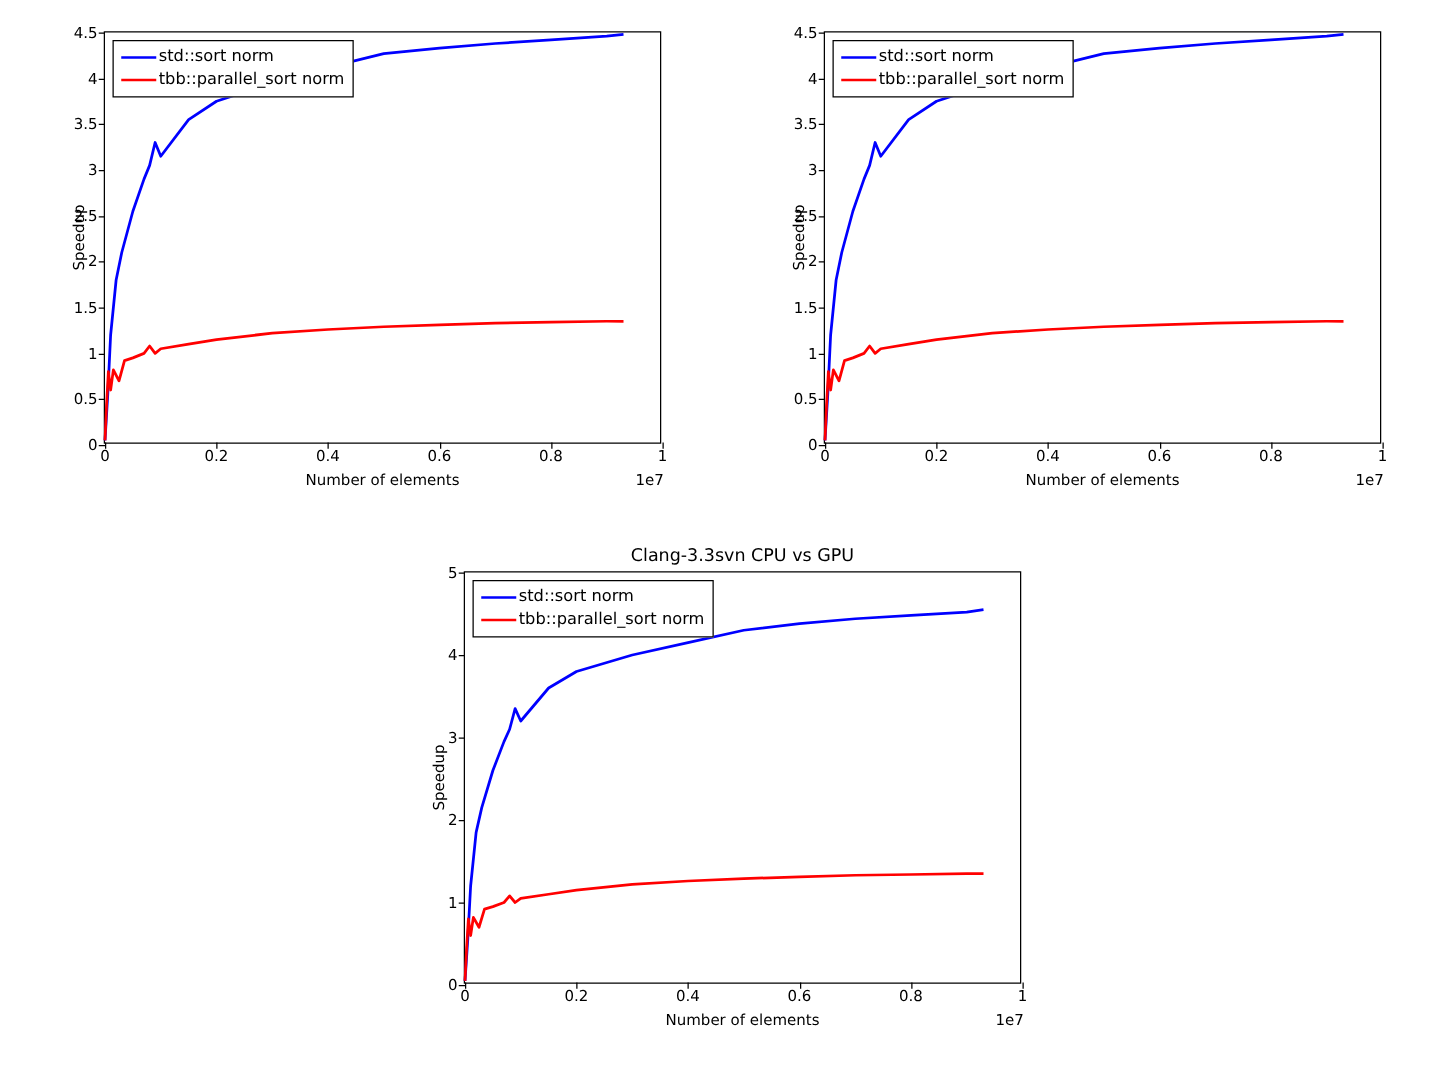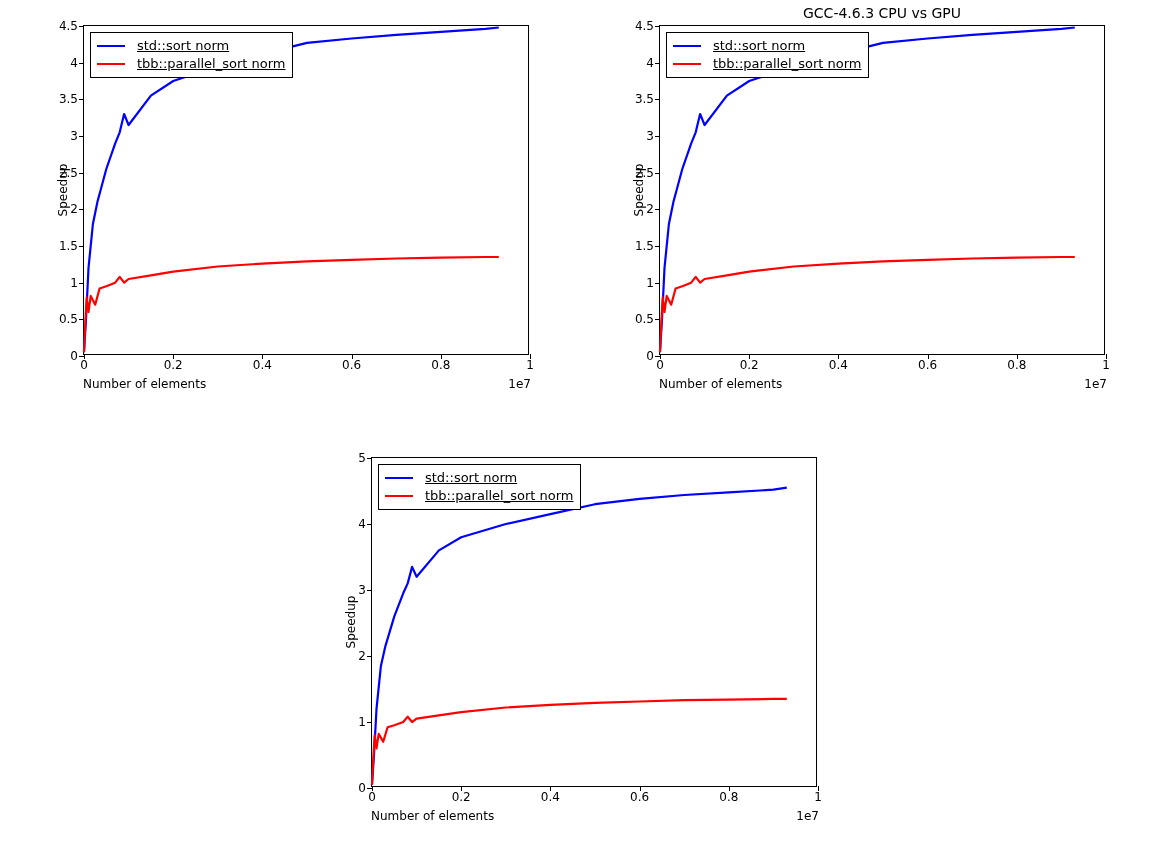--- a/index.html
+++ b/index.html
@@ -30,21 +30,21 @@
     position: absolute;
     top: -20px;
     left: 0; right: 0;
     text-align: center;
     font-size: 14px;
   }
   .xlabel {
     position: absolute;
     bottom: -36px;
     left: 0; right: 0;
-    text-align: left;
+    text-align: center;
     font-size: 12px;
   }
   .ylabel {
     position: absolute;
     left: -46px;
     top: 50%;
     transform: translateY(-50%) rotate(-90deg);
     transform-origin: center;
     font-size: 12px;
     white-space: nowrap;
@@ -60,23 +60,22 @@
     top: 6px;
     left: 6px;
     background: #fff;
     border: 1px solid #000;
     padding: 4px 6px;
     font-size: 13px;
   }
   .legend-row {
     display: flex;
     align-items: center;
-    gap: 12px;
+    gap: 2px;
     line-height: 18px;
-    text-decoration: underline;
   }
   .legend-swatch {
     width: 28px;
     height: 0;
     border-top: 2.2px solid;
   }
   .tick-label-x {
     position: absolute;
     top: 100%;
     transform: translate(-50%, 4px);
@@ -210,21 +209,20 @@
           <div class="legend-row">
             <div class="legend-swatch" style="border-top-color: rgb(0, 0, 255);"></div>
             <span>std::sort norm</span>
           </div>
           <div class="legend-row">
             <div class="legend-swatch" style="border-top-color: rgb(255, 0, 0);"></div>
             <span>tbb::parallel_sort norm</span>
           </div>
         </div>
       </div>
-      <div class="title">GCC-4.6.3 CPU vs GPU</div>
       <div class="xlabel">Number of elements</div>
       <div class="ylabel">Speedup</div>
       <div class="offset">1e7</div>
     </div>
     <div class="ax" style="left: 371px; top: 457px; width: 446px; height: 330px;">
       <div class="plotarea">
         <div class="tick-mark-x" style="left: 0px;"></div>
         <div class="tick-label-x" style="left: 0px;">0</div>
         <div class="tick-mark-x" style="left: 89.2px;"></div>
         <div class="tick-label-x" style="left: 89.2px;">0.2</div>
@@ -256,17 +254,18 @@
           <div class="legend-row">
             <div class="legend-swatch" style="border-top-color: rgb(0, 0, 255);"></div>
             <span>std::sort norm</span>
           </div>
           <div class="legend-row">
             <div class="legend-swatch" style="border-top-color: rgb(255, 0, 0);"></div>
             <span>tbb::parallel_sort norm</span>
           </div>
         </div>
       </div>
+      <div class="title">Clang-3.3svn CPU vs GPU</div>
       <div class="xlabel">Number of elements</div>
       <div class="ylabel">Speedup</div>
       <div class="offset">1e7</div>
     </div>
   </div>
 
 </body></html>

